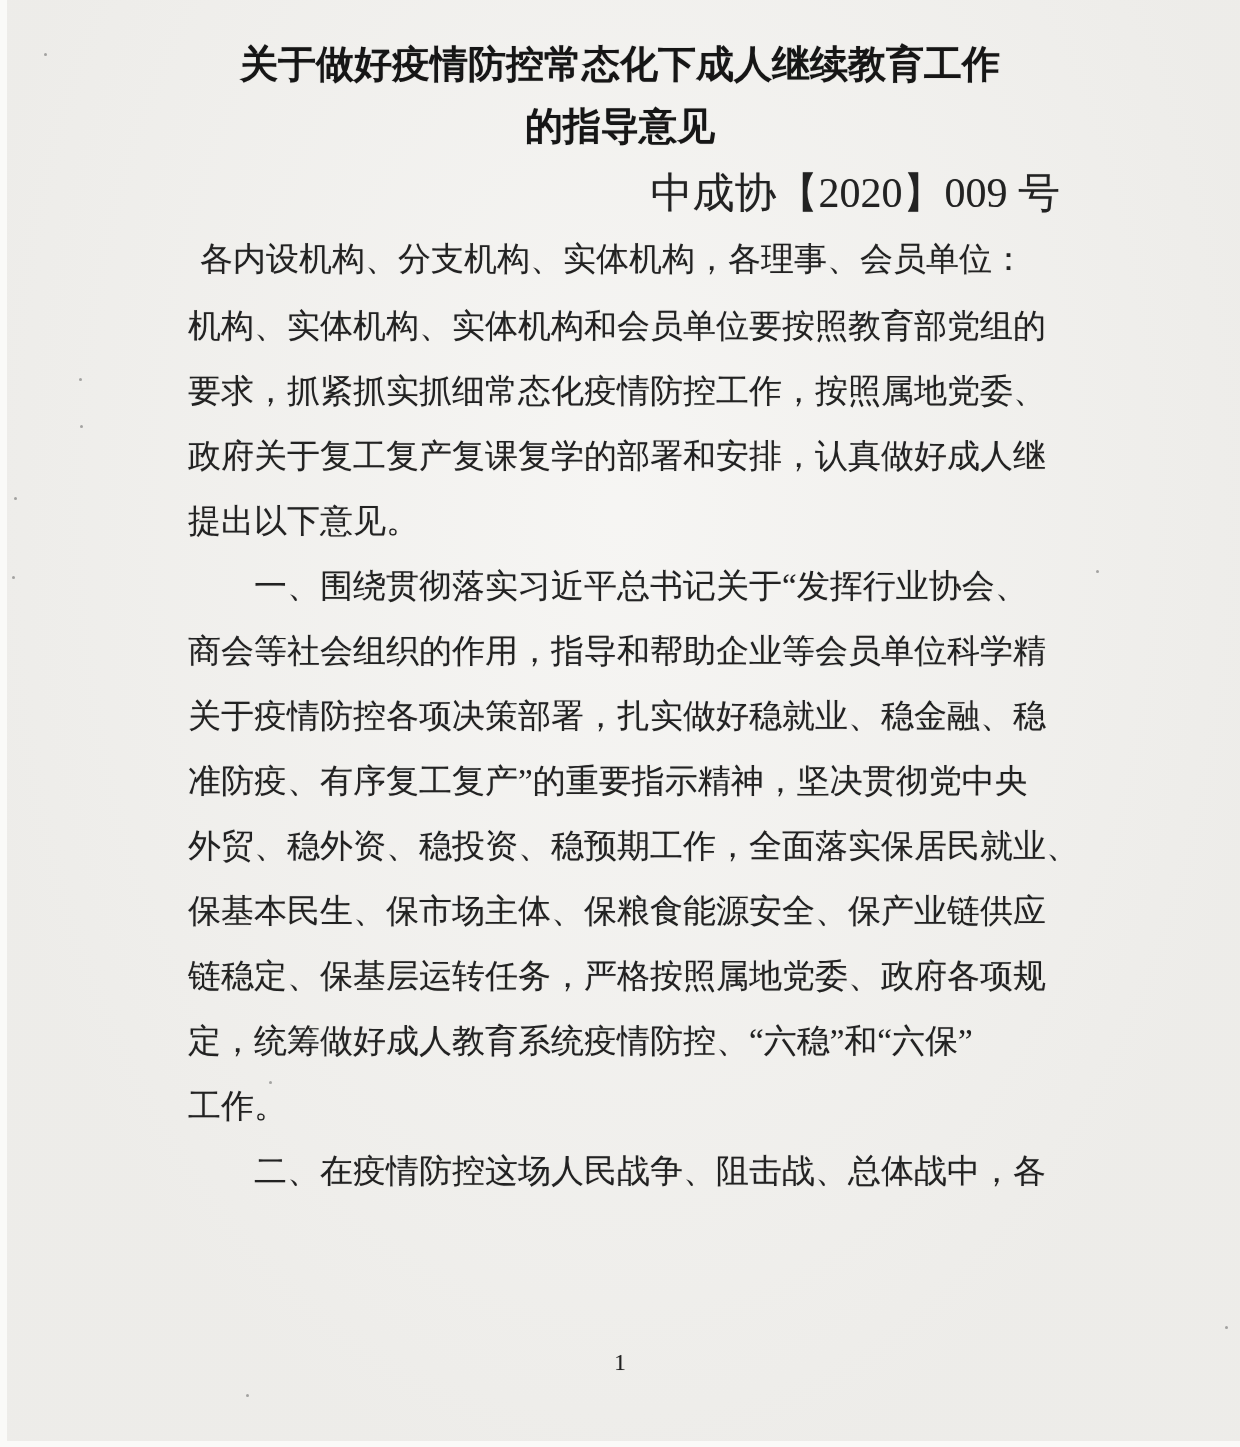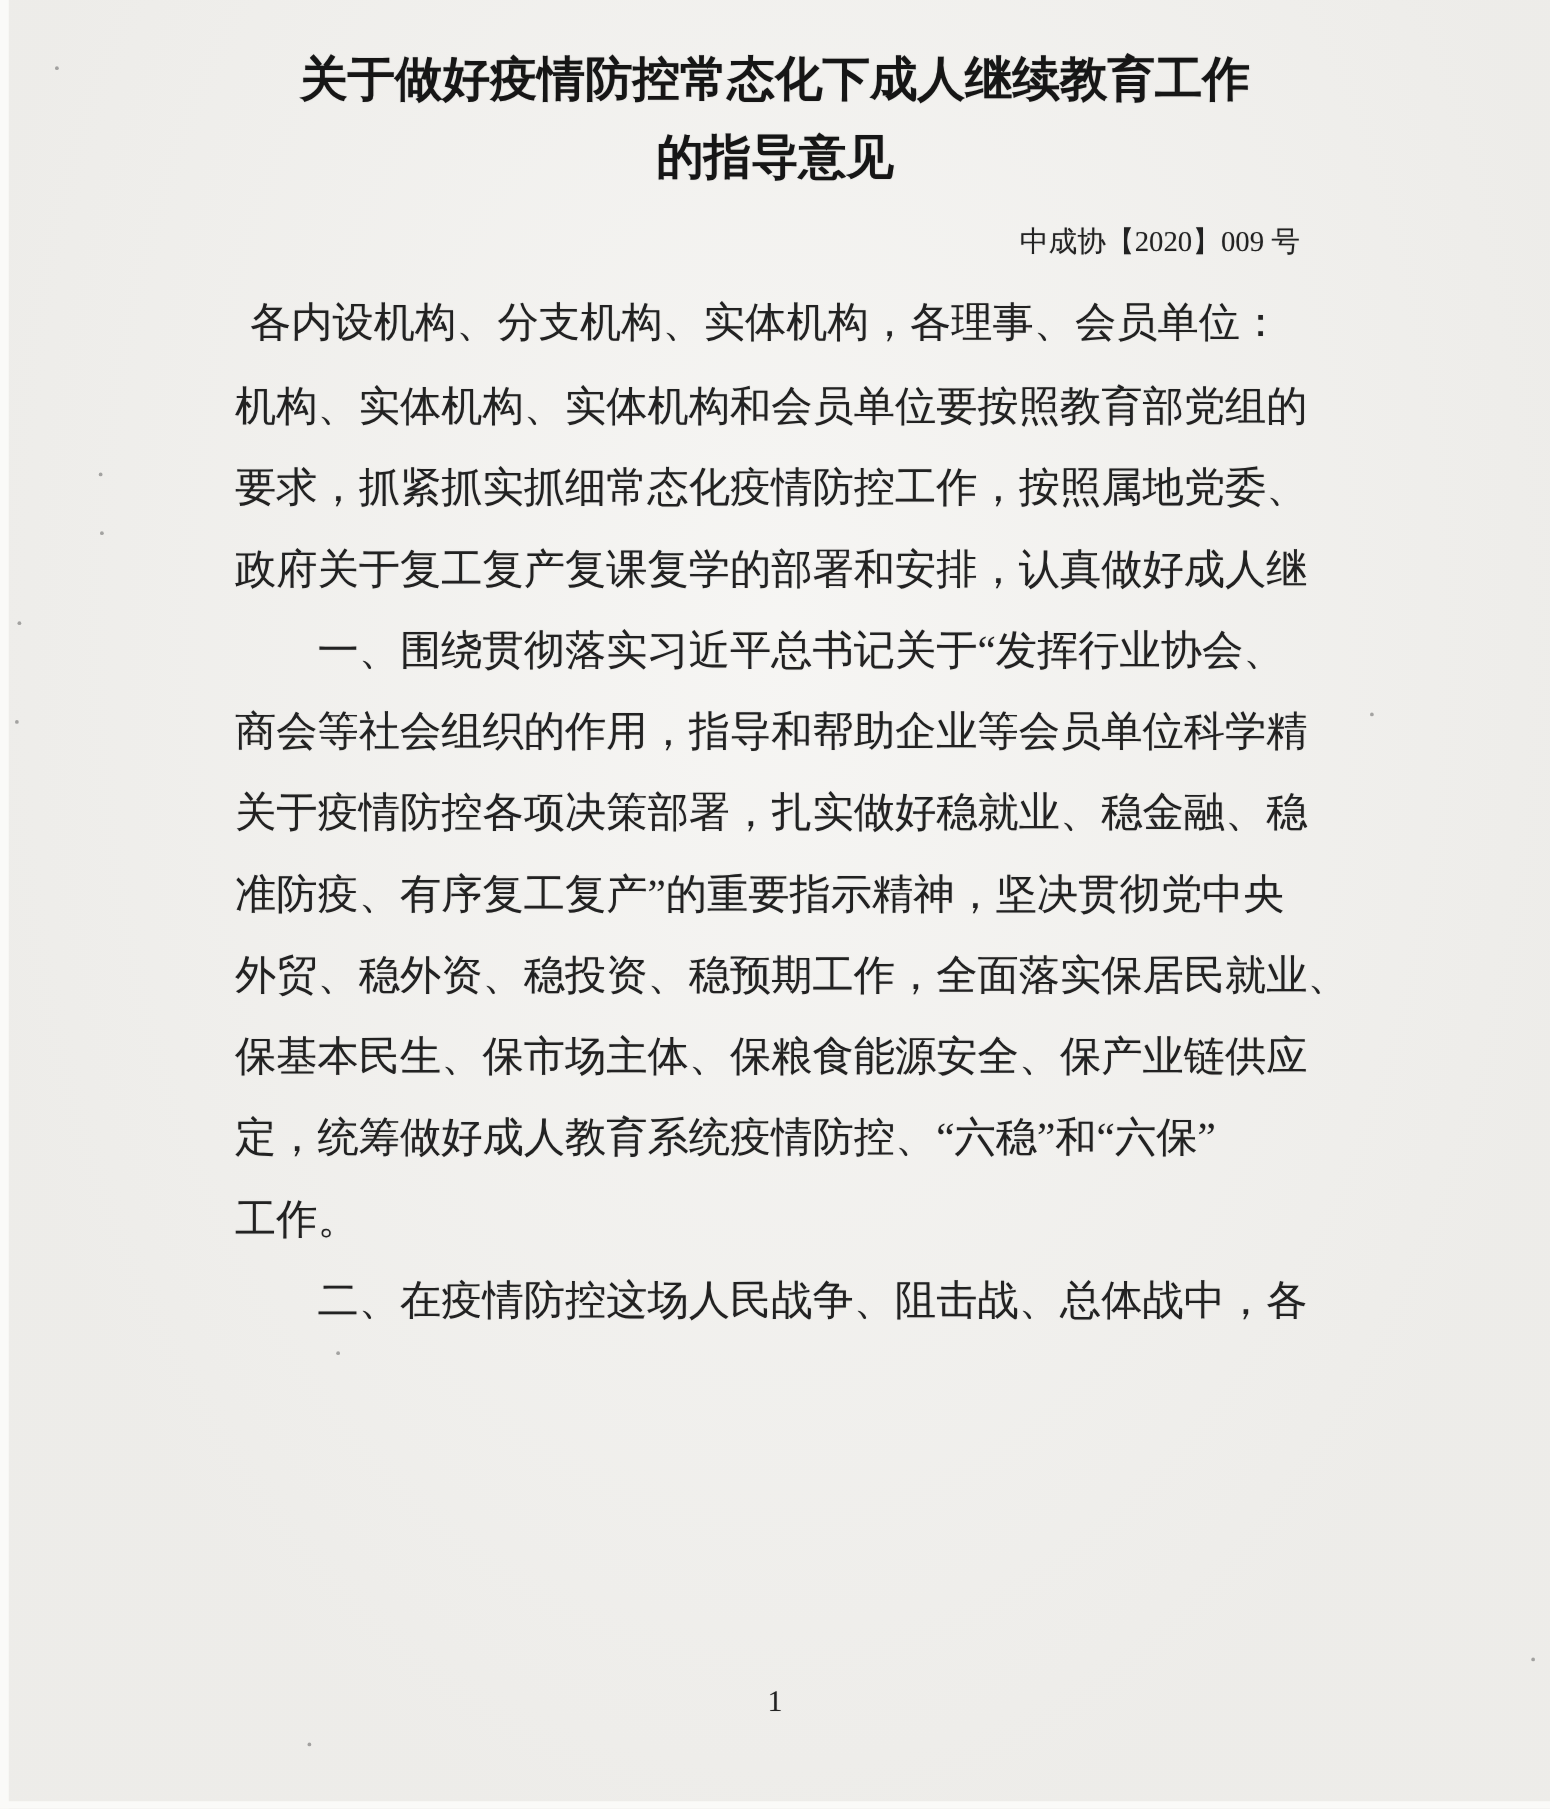--- a/index.html
+++ b/index.html
@@ -24,22 +24,22 @@
     background: #fafaf8;
   }
   .title-block {
     position: absolute; top: 33px; left: 0; width: 1240px;
     text-align: center; font-size: 38px; font-weight: 700;
     line-height: 62px; color: #161616;
     text-shadow: 0 0 1px rgba(22,22,22,0.35);
     white-space: nowrap;
   }
   .doc-number {
-    position: absolute; top: 161px; left: 184px; width: 856px;
-    text-align: right; font-size: 23px; line-height: 65px;
+    position: absolute; top: 161px; left: 204px; width: 856px;
+    text-align: right; font-size: 42px; line-height: 65px;
     white-space: nowrap;
     text-shadow: 0 0 1px rgba(34,34,34,0.25);
   }
   .salutation {
     position: absolute; top: 227px; left: 188px; width: 856px;
     font-size: 33px; line-height: 65px; white-space: nowrap;
     text-shadow: 0 0 1px rgba(34,34,34,0.25);
     margin-left: 12px;
   }
   .body-block {
@@ -73,26 +73,28 @@
   </div>
 
   <div class="doc-number">中成协【2020】009 号</div>
 
   <div class="salutation">各内设机构、分支机构、实体机构，各理事、会员单位：</div>
 
   <div class="body-block">
       <div class="line">机构、实体机构、实体机构和会员单位要按照教育部党组的</div>
       <div class="line">要求，抓紧抓实抓细常态化疫情防控工作，按照属地党委、</div>
       <div class="line">政府关于复工复产复课复学的部署和安排，认真做好成人继</div>
+      <div class="line">提出以下意见。</div>
       <div class="line first">一、围绕贯彻落实习近平总书记关于“发挥行业协会、</div>
       <div class="line">商会等社会组织的作用，指导和帮助企业等会员单位科学精</div>
       <div class="line">关于疫情防控各项决策部署，扎实做好稳就业、稳金融、稳</div>
       <div class="line">准防疫、有序复工复产”的重要指示精神，坚决贯彻党中央</div>
       <div class="line">外贸、稳外资、稳投资、稳预期工作，全面落实保居民就业、</div>
       <div class="line">保基本民生、保市场主体、保粮食能源安全、保产业链供应</div>
+      <div class="line">链稳定、保基层运转任务，严格按照属地党委、政府各项规</div>
       <div class="line">定，统筹做好成人教育系统疫情防控、“六稳”和“六保”</div>
       <div class="line">工作。</div>
       <div class="line first">二、在疫情防控这场人民战争、阻击战、总体战中，各</div>
     </div>
 
   <div class="page-number">1</div>
 
   <div class="speck" style="left:44px;  top:53px;"></div>
   <div class="speck" style="left:79px;  top:378px;"></div>
   <div class="speck" style="left:80px;  top:425px;"></div>

